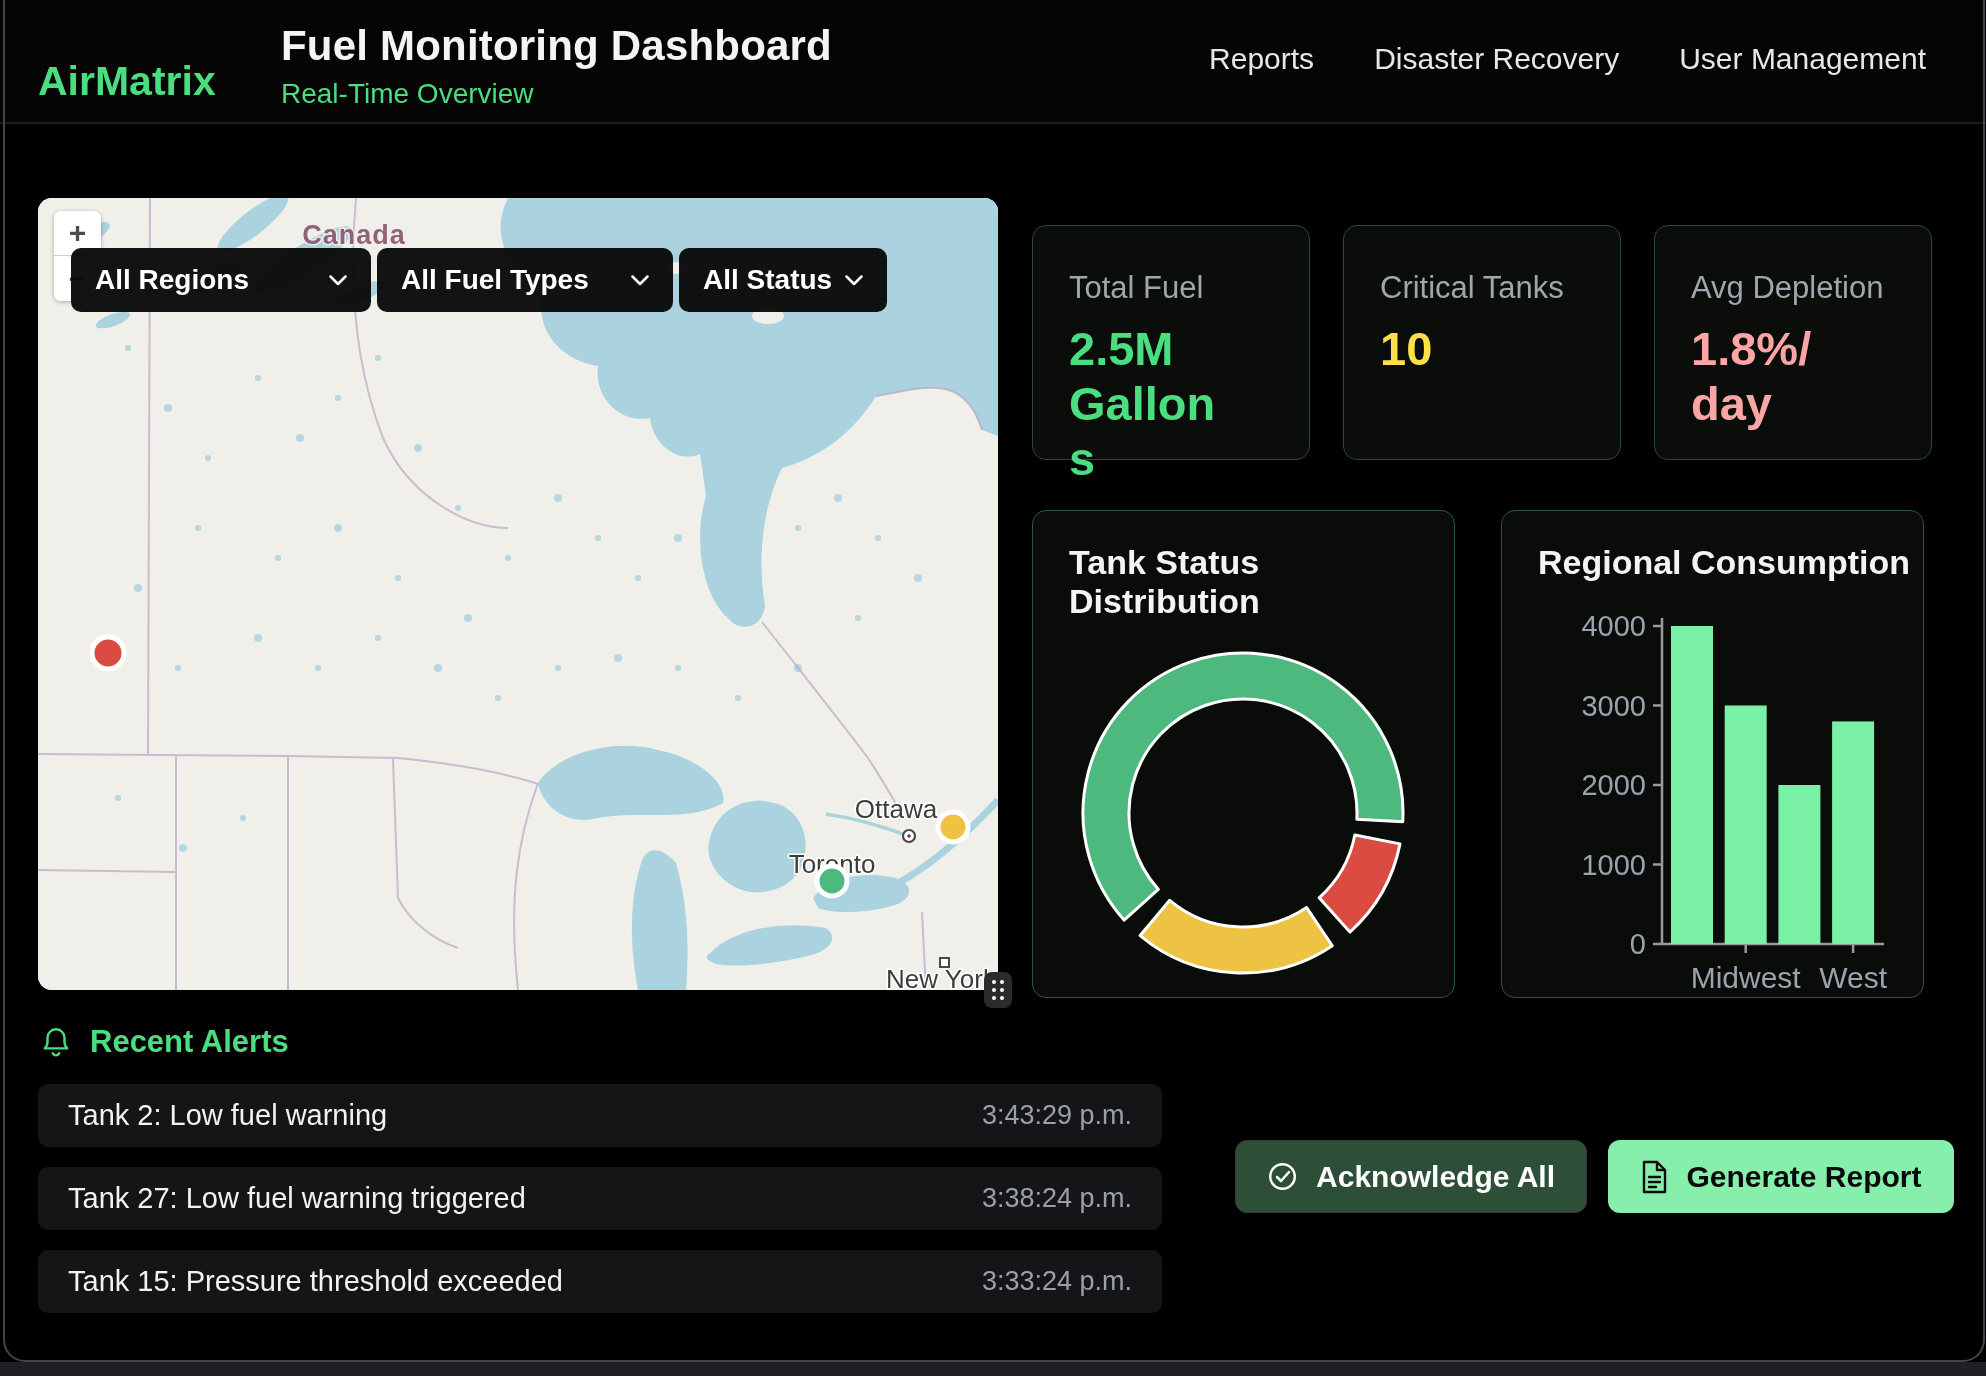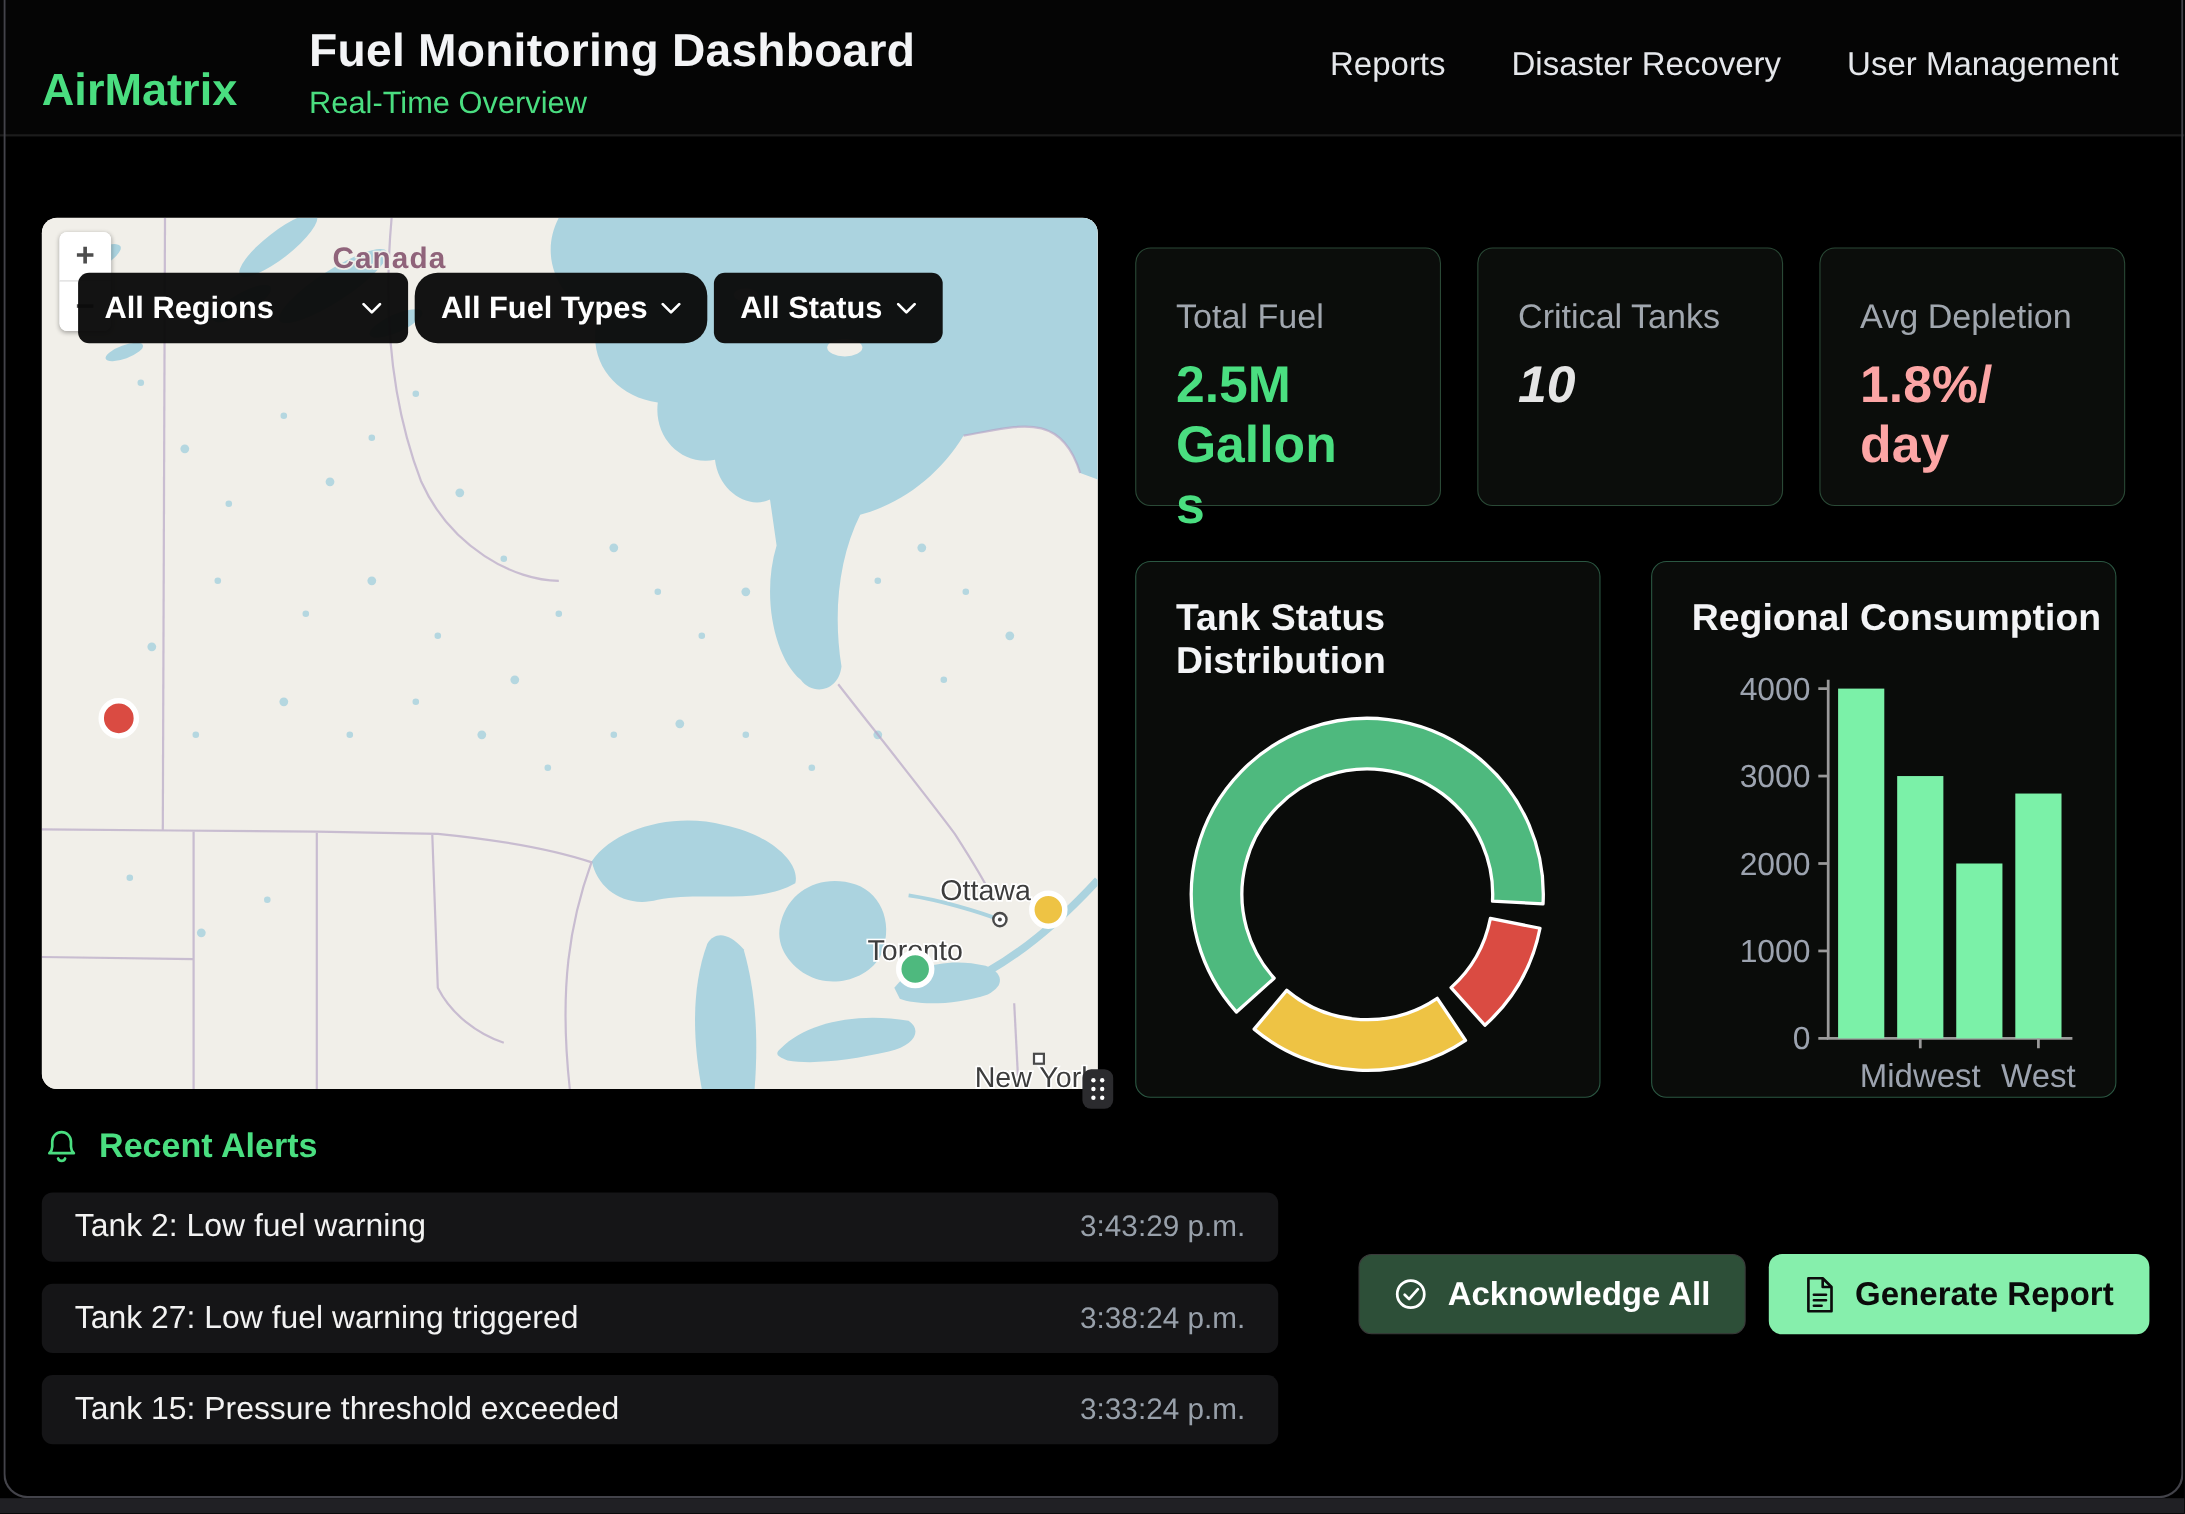--- a/index.html
+++ b/index.html
@@ -25,21 +25,21 @@
   .lbl-city{font-size:26px;fill:#3d3d3d;paint-order:stroke;stroke:#ffffff;stroke-width:3px;}
   .zoomctl{position:absolute;left:16px;top:13px;width:47px;background:#fff;border-radius:7px;
            box-shadow:0 1px 4px rgba(0,0,0,.3);overflow:hidden;}
   .zoomctl button{display:block;width:47px;height:45px;border:none;background:#fff;color:#4d4d4d;
            font-size:30px;font-weight:700;cursor:pointer;padding:0;font-family:inherit;}
   .zoomctl button:first-child{border-bottom:1px solid #ccc;}
   .filters{position:absolute;left:33px;top:50px;display:flex;gap:6px;}
   .filter{height:64px;background:rgba(9,9,9,.96);border-radius:10px;display:flex;align-items:center;
           justify-content:space-between;padding:0 24px;box-sizing:border-box;color:#fff;
           font-size:28px;font-weight:600;cursor:pointer;}
-  .filter.w1{width:300px;} .filter.w2{width:266px;border-radius:21px;} .filter.w3{width:208px;}
+  .filter.w1{width:300px;} .filter.w2{width:296px;} .filter.w3{width:208px;}
   .grip{position:absolute;left:984px;top:972px;width:28px;height:36px;background:#2b2b2e;
         border-radius:8px;display:flex;align-items:center;justify-content:center;cursor:grab;}
 
   
   .stats{position:absolute;left:1032px;top:225px;display:flex;gap:33px;}
   .stat-card{width:278px;height:235px;box-sizing:border-box;background:#0b0d0b;
              border:1px solid #2a4936;border-radius:14px;padding:44px 36px 0 36px;}
   .stat-label{font-size:31px;color:#a0a6ae;margin-bottom:16px;}
   .stat-value{font-size:47px;font-weight:700;line-height:1.17;overflow-wrap:anywhere;}
   .stat-card:nth-child(1) .stat-value{max-width:170px;}
@@ -229,21 +229,21 @@
     </svg>
   </div>
 
   <div class="stats">
     <div class="stat-card">
       <div class="stat-label">Total Fuel</div>
       <div class="stat-value" style="color: rgb(74, 222, 128);">2.5M Gallons</div>
     </div>
     <div class="stat-card">
       <div class="stat-label">Critical Tanks</div>
-      <div class="stat-value" style="color: #e5e5e5; font-style: italic;">10</div>
+      <div class="stat-value" style="color: #fde047;">10</div>
     </div>
     <div class="stat-card">
       <div class="stat-label">Avg Depletion</div>
       <div class="stat-value" style="color: #fca5a5; margin-top: 16px;">1.8%/day</div>
     </div>
   </div>
 
   <div class="charts">
     <div class="chart-card">
       <div class="chart-title">Tank Status Distribution</div>

